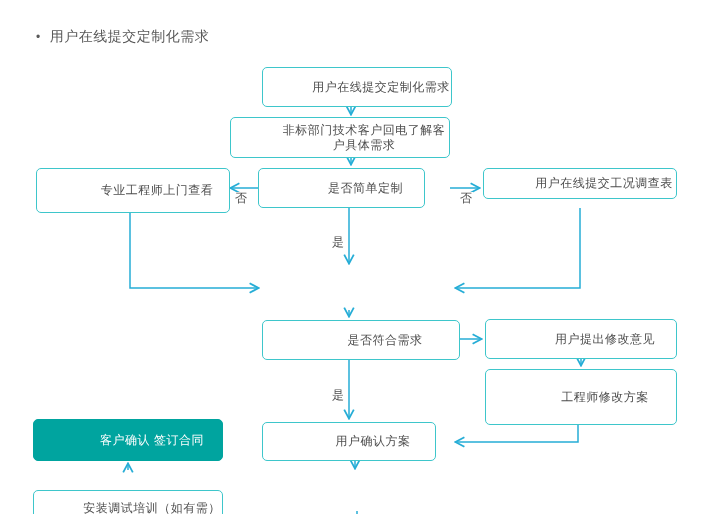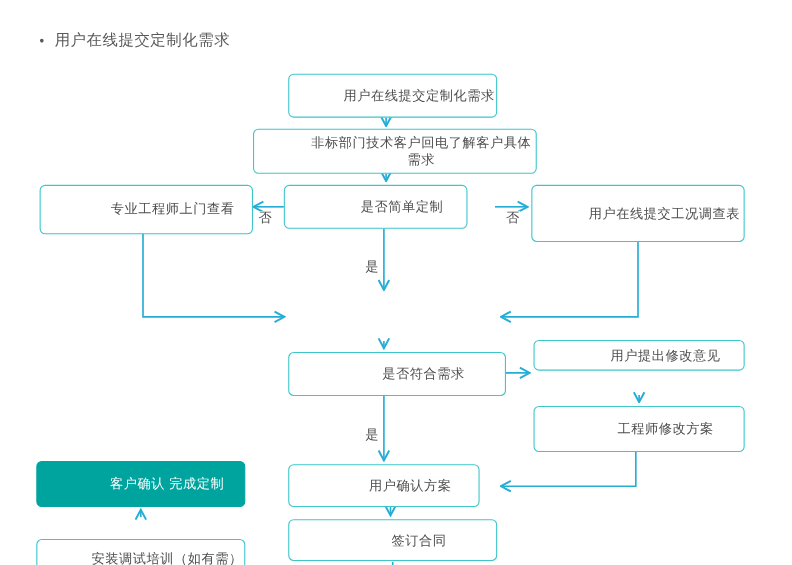--- a/index.html
+++ b/index.html
@@ -123,40 +123,39 @@
 
     <polyline points="128,470 128,464" marker-end="url(#ah)"></polyline>
 
     <line x1="357" y1="511" x2="357" y2="514"></line>
 
     <line x1="128" y1="511" x2="128" y2="514"></line>
   </svg>
 
   <div class="node" style="left:262px;top:67px;width:190px;height:40px">用户在线提交定制化需求</div>
 
-  <div class="node" style="left:230px;top:117px;width:258px;height:41px">非标部门技术客户回电了解客户具体需求</div>
+  <div class="node" style="left:230px;top:117px;width:220px;height:41px">非标部门技术客户回电了解客户具体需求</div>
 
   <div class="node" style="left:36px;top:168px;width:194px;height:45px">专业工程师上门查看</div>
 
   <div class="node" style="left:258px;top:168px;width:167px;height:40px">是否简单定制</div>
 
-  <div class="node" style="left:483px;top:168px;width:194px;height:52px">用户在线提交工况调查表</div>
+  <div class="node" style="left:483px;top:168px;width:194px;height:31px">用户在线提交工况调查表</div>
 
 
   <div class="node" style="left:262px;top:320px;width:198px;height:40px">是否符合需求</div>
 
-  <div class="node" style="left:485px;top:309px;width:192px;height:28px">用户提出修改意见</div>
+  <div class="node" style="left:485px;top:319px;width:192px;height:40px">用户提出修改意见</div>
 
-  <div class="node" style="left:485px;top:369px;width:192px;height:42px">工程师修改方案</div>
+  <div class="node" style="left:485px;top:369px;width:192px;height:56px">工程师修改方案</div>
 
   <div class="node" style="left:262px;top:422px;width:174px;height:39px">用户确认方案</div>
 
-  <div class="node" style="left:262px;top:472px;width:190px;height:38px">签订合同</div>
 
-  <div class="node filled" style="left:33px;top:419px;width:190px;height:42px">客户确认 完成定制</div>
+  <div class="node filled" style="left:33px;top:419px;width:190px;height:42px">客户确认 签订合同</div>
 
   <div class="node" style="left:33px;top:490px;width:190px;height:36px">安装调试培训（如有需）</div>
 
   <div class="edge-label" style="left:234px;top:192px">否</div>
 
   <div class="edge-label" style="left:459px;top:192px">否</div>
 
   <div class="edge-label" style="left:331px;top:236px">是</div>
 
   <div class="edge-label" style="left:331px;top:389px">是</div>

